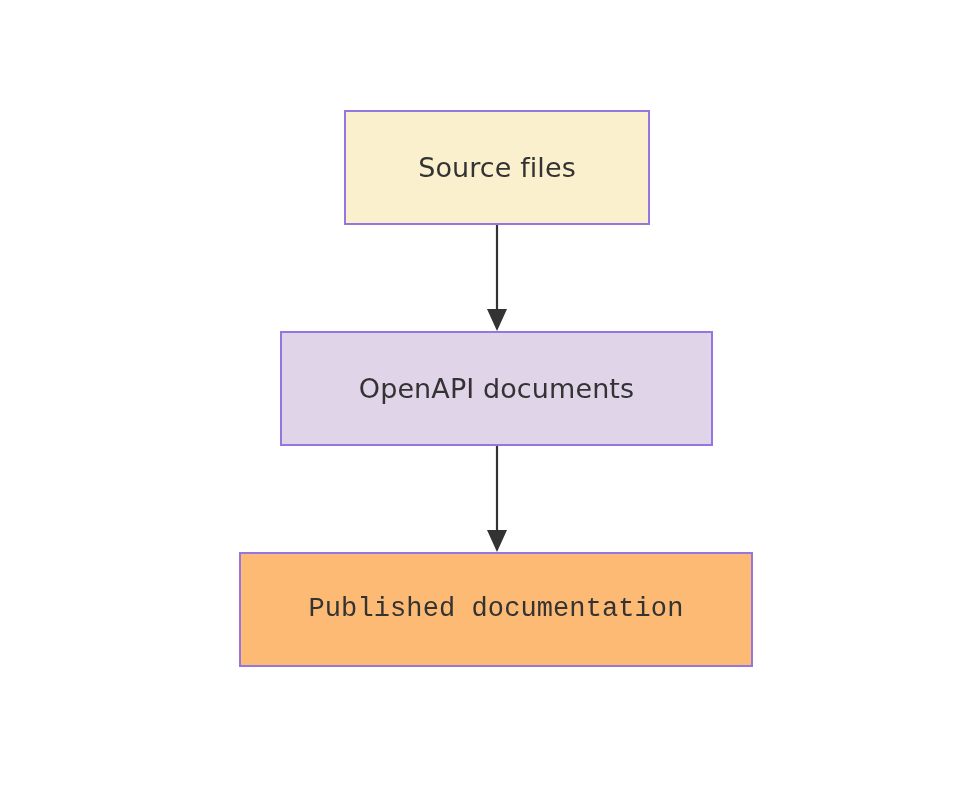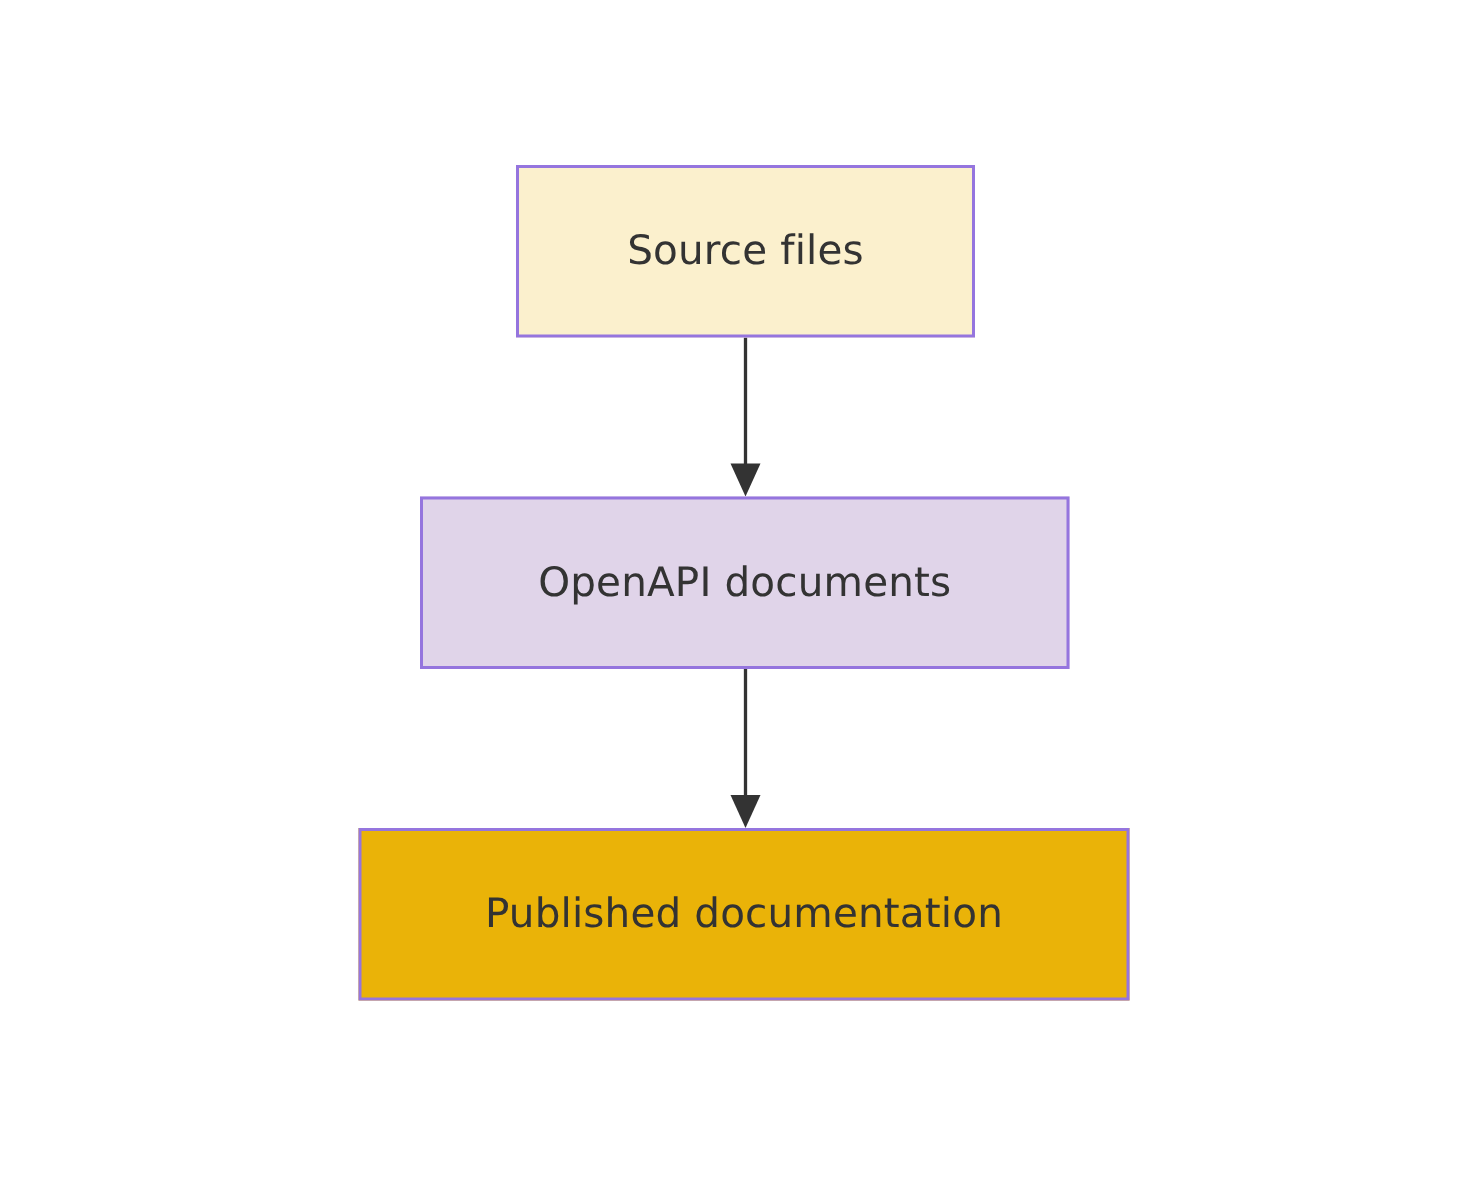--- a/index.html
+++ b/index.html
@@ -78,17 +78,17 @@
   </svg>
 
   <div class="flow-node" id="node-source-files" style="background:#fbf0cd; border-color:#9575de;">
     <span class="flow-node-label">Source files</span>
   </div>
 
   <div class="flow-node" id="node-openapi-documents" style="background:#e0d4e9; border-color:#9575de;">
     <span class="flow-node-label">OpenAPI documents</span>
   </div>
 
-  <div class="flow-node" id="node-published-documentation" style="background:#eab308; border-color:#9575de;">
+  <div class="flow-node" id="node-published-documentation" style="background:#fdba74; border-color:#9575de;font-family:Liberation Mono, monospace;">
     <span class="flow-node-label">Published documentation</span>
   </div>
 
 </div>
 
 </body></html>

